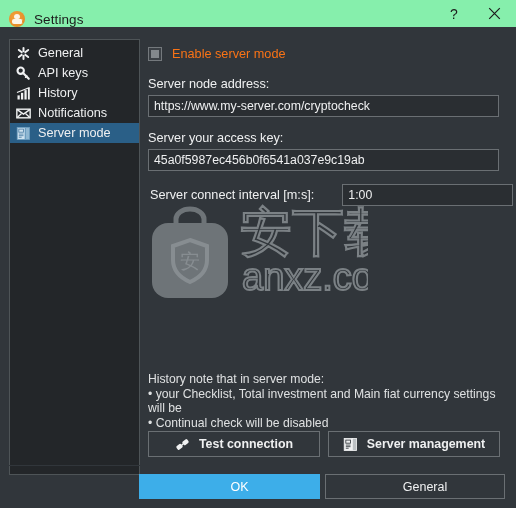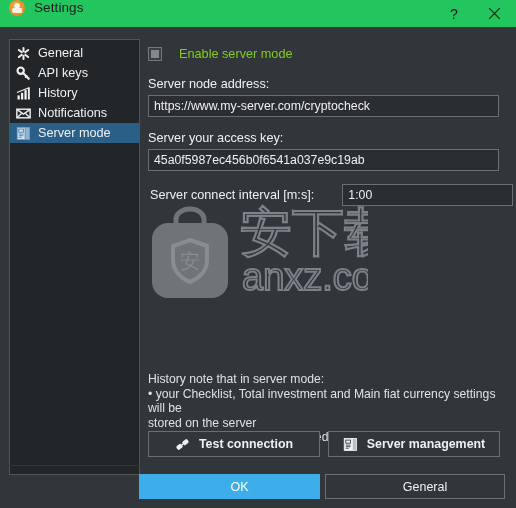--- a/index.html
+++ b/index.html
@@ -7,23 +7,23 @@
     width:516px;height:508px;overflow:hidden;
     background:#ffffff;
     font-family:"Liberation Sans","DejaVu Sans",sans-serif;
     -webkit-font-smoothing:antialiased;
   }
   .window{position:relative;width:516px;height:508px;background:#31363b;}
 
   
   .titlebar{
     position:absolute;left:0;top:0;width:516px;height:27px;
-    background:#22c55e;
+    background:#86efac;
     border-bottom:1px solid #d7d7d7;
-    display:flex;align-items:flex-start;
+    display:flex;align-items:flex-end;
   }
   .title-icon{
     width:16px;height:16px;margin-left:9px;margin-right:9px;
     border-radius:50%;
     background:radial-gradient(circle at 40% 35%, #f3a33c 0%, #e8902a 60%, #d9811f 100%);
     position:relative;flex:none;
   }
   .title-icon::before{
     content:"";position:absolute;left:4.5px;top:2.5px;width:6px;height:5px;
     background:#fdf5e8;border-radius:3px 3px 2px 2px;
@@ -68,21 +68,21 @@
 
   
   .pane{position:absolute;left:148px;top:12px;width:352px;}
   .row-check{display:flex;align-items:center;height:18px;margin-top:6px;}
   .chk{
     width:14px;height:14px;box-sizing:border-box;
     border:1px solid #74797d;background:#3b4045;flex:none;
     display:flex;align-items:center;justify-content:center;
   }
   .chk i{display:block;width:8px;height:8px;background:#83888c;}
-  .chk-label{margin-left:17px;color:#84cc16;font-size:12.7px;}
+  .chk-label{margin-left:10px;color:#f97316;font-size:12.7px;}
 
   .fld-label{color:#eff0f1;font-size:12.7px;margin-top:14px;margin-bottom:4px;}
   .input{
     box-sizing:border-box;width:351px;height:22px;
     background:#2a2e32;border:1px solid #6a6f73;
     color:#eff0f1;font-size:12.3px;
     padding:8px 5px;line-height:20px;
     font-family:"Liberation Sans","DejaVu Sans",sans-serif;
     outline:none;
   }
@@ -251,21 +251,20 @@
       </svg>
       <svg class="wm-text" width="128" height="108" viewBox="0 0 128 108">
         <text x="0" y="56" font-size="52" fill="none" stroke="#7b8185" stroke-width="2.2" font-family="'DejaVu Sans',sans-serif">安下载</text>
         <text x="2" y="96" font-size="38" fill="none" stroke="#7b8185" stroke-width="2" font-family="'Liberation Sans',sans-serif">anxz.com</text>
       </svg>
     </div>
 
     <div class="note">
       <div>History note that in server mode:</div>
       <div>• your Checklist, Total investment and Main fiat currency settings will be</div>
-      <div>stored on the server</div>
       <div>• Continual check will be disabled</div>
     </div>
 
     <div class="actions">
       <div class="btn test">
         <span class="bico">
           <svg width="15" height="15" viewBox="0 0 16 16">
             <g transform="rotate(-38 8 8)">
               <rect x="0.8" y="5.6" width="6.3" height="4.8" rx="1.4" fill="#f0f1f2"></rect>
               <rect x="8.9" y="5.6" width="6.3" height="4.8" rx="1.4" fill="#f0f1f2"></rect>

